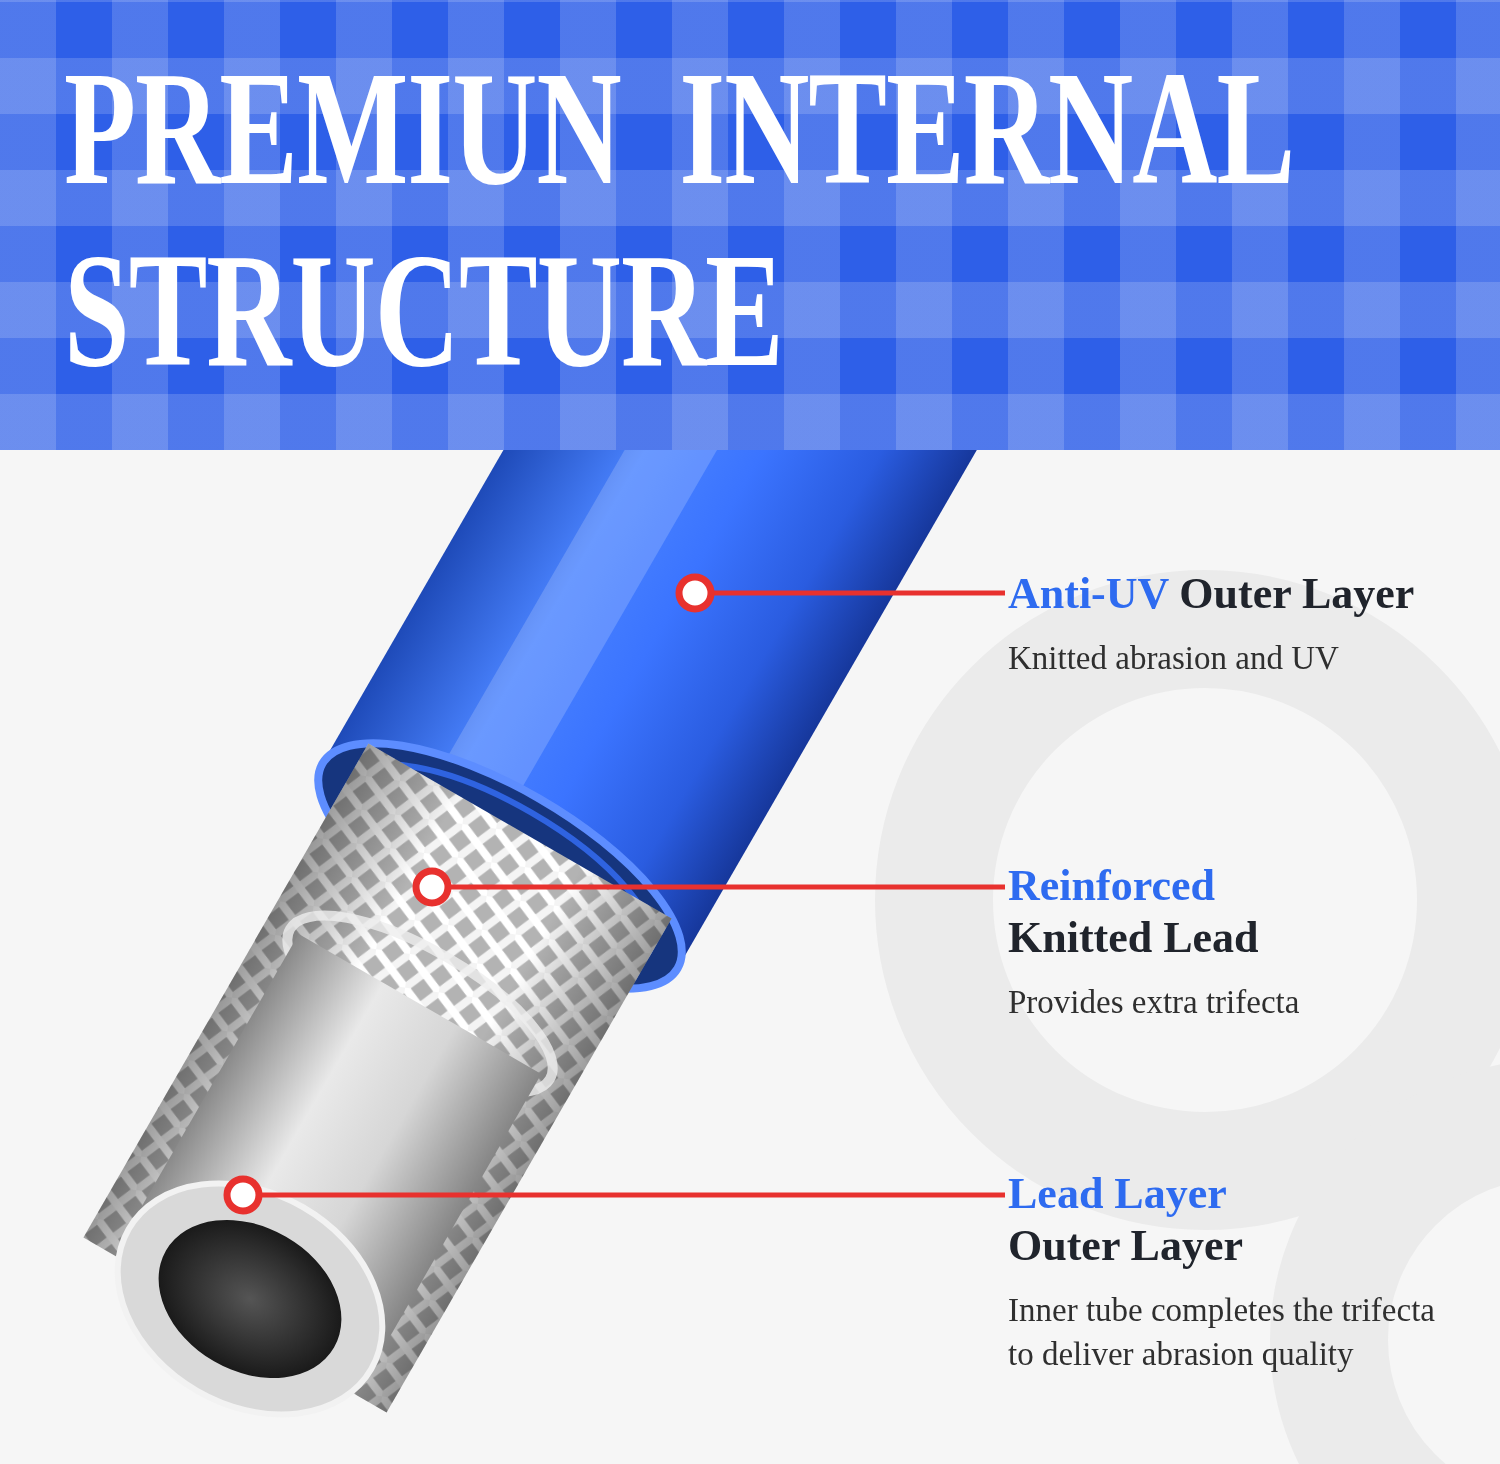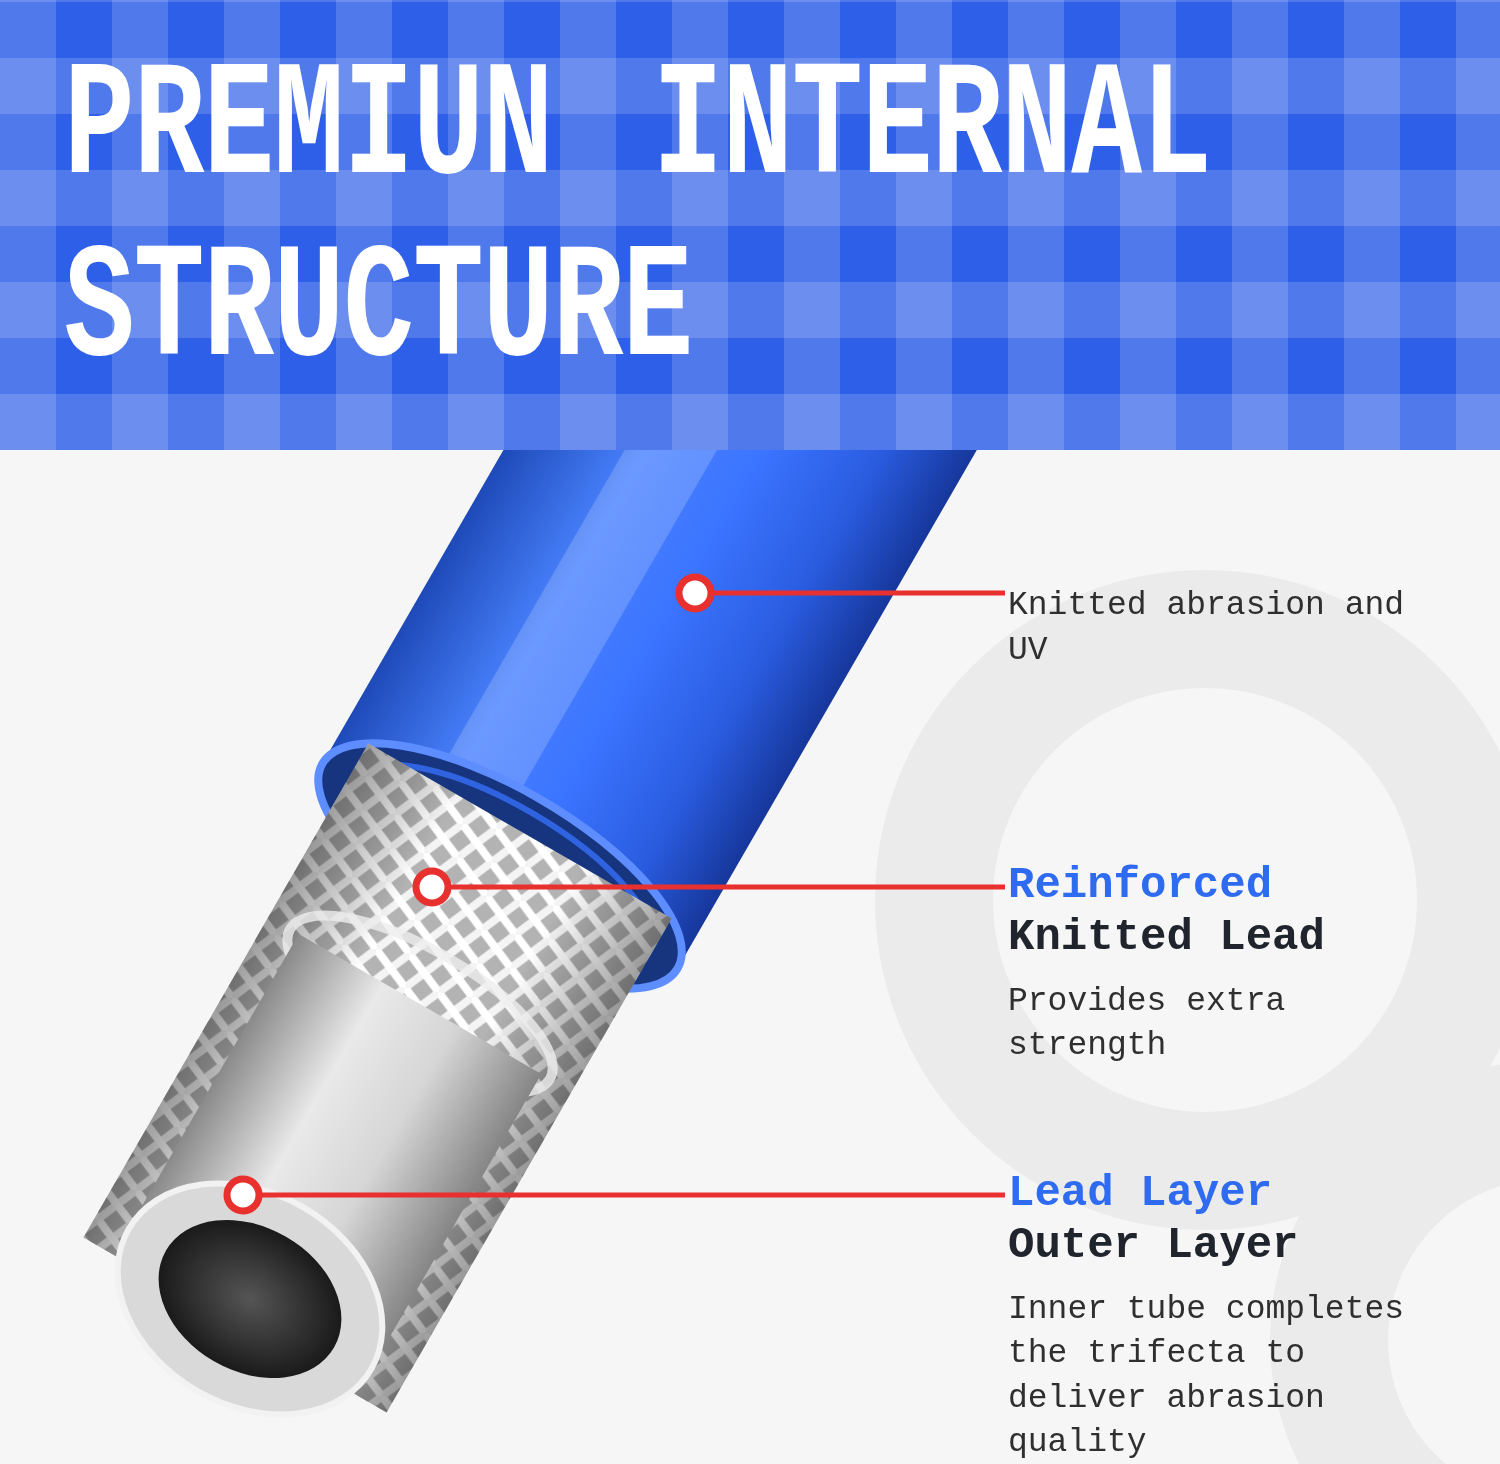--- a/index.html
+++ b/index.html
@@ -1,21 +1,21 @@
 <!DOCTYPE html>
 <html><head>
 <meta charset="utf-8">
 <style>
   * { margin:0; padding:0; box-sizing:border-box; }
   html,body { background:#ffffff; }
   .page {
     position:relative;
     width:1500px; height:1464px;
     overflow:hidden;
-    font-family:Liberation Mono, monospace;
+    font-family:Liberation Serif, serif;
     background:#5eead4;
   }
 
   
   .hero {
     position:absolute; top:0; left:0;
     width:1500px; height:450px;
     background-color:#2e5fe8;
     background-image:
       repeating-linear-gradient(0deg,  rgba(255,255,255,0.16) 0 56px, rgba(255,255,255,0) 56px 112px),
@@ -144,29 +144,32 @@
         <line x1="432" y1="437" x2="1005" y2="437" stroke="#e8312e" stroke-width="5"></line>
         <circle cx="432" cy="437" r="16" fill="#ffffff" stroke="#e8312e" stroke-width="7"></circle>
       </g>
       <g>
         <line x1="243" y1="745" x2="1005" y2="745" stroke="#e8312e" stroke-width="5"></line>
         <circle cx="243" cy="745" r="16" fill="#ffffff" stroke="#e8312e" stroke-width="7"></circle>
       </g>
     </svg>
 
     <div class="callout co-1">
+      <div class="callout-title">
+        <span class="accent">Anti-UV</span><span class="rest">Outer Layer</span>
+      </div>
       <div class="callout-desc">Knitted abrasion and UV</div>
     </div>
 
     <div class="callout stacked co-2">
       <div class="callout-title">
         <span class="accent">Reinforced</span>
           <span class="rest">Knitted Lead</span>
       </div>
-      <div class="callout-desc">Provides extra strength</div>
+      <div class="callout-desc">Provides extra trifecta</div>
     </div>
 
     <div class="callout stacked co-3">
       <div class="callout-title">
         <span class="accent">Lead Layer</span>
           <span class="rest">Outer Layer</span>
       </div>
       <div class="callout-desc">Inner tube completes the trifecta to deliver abrasion quality</div>
     </div>
 

